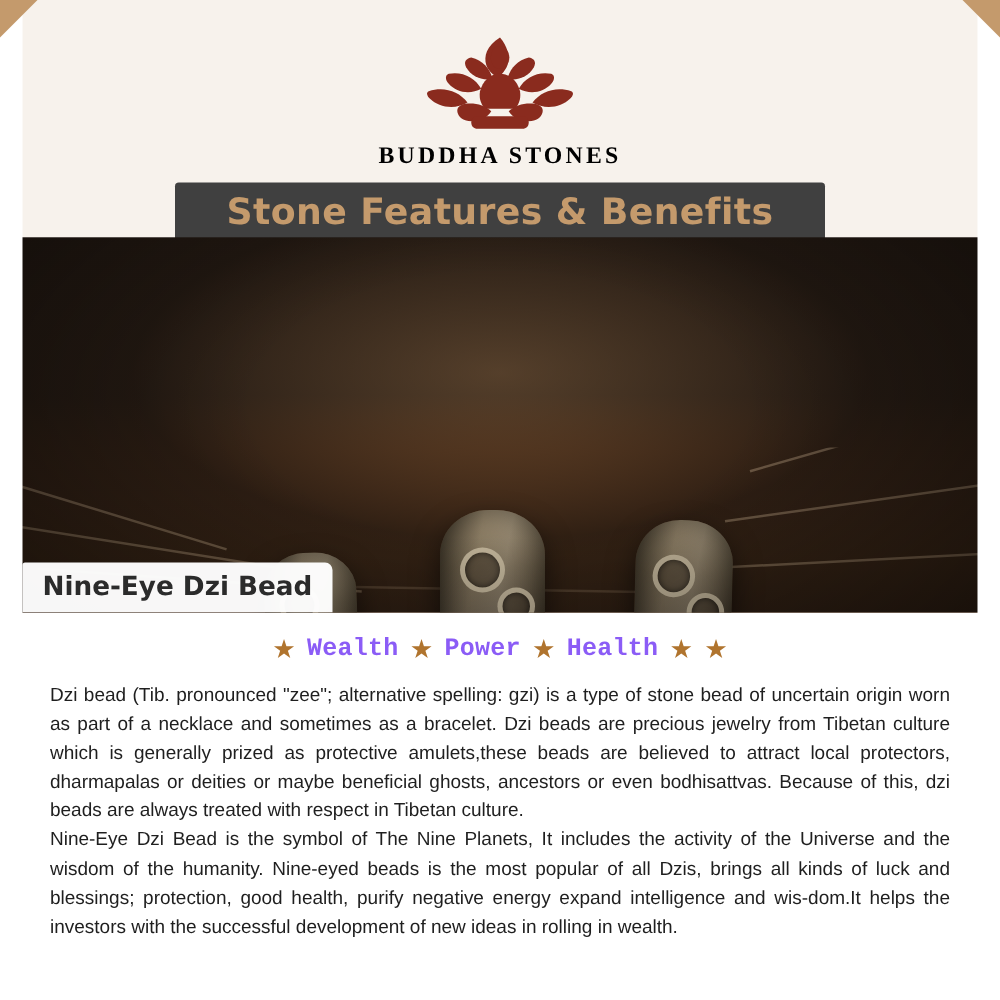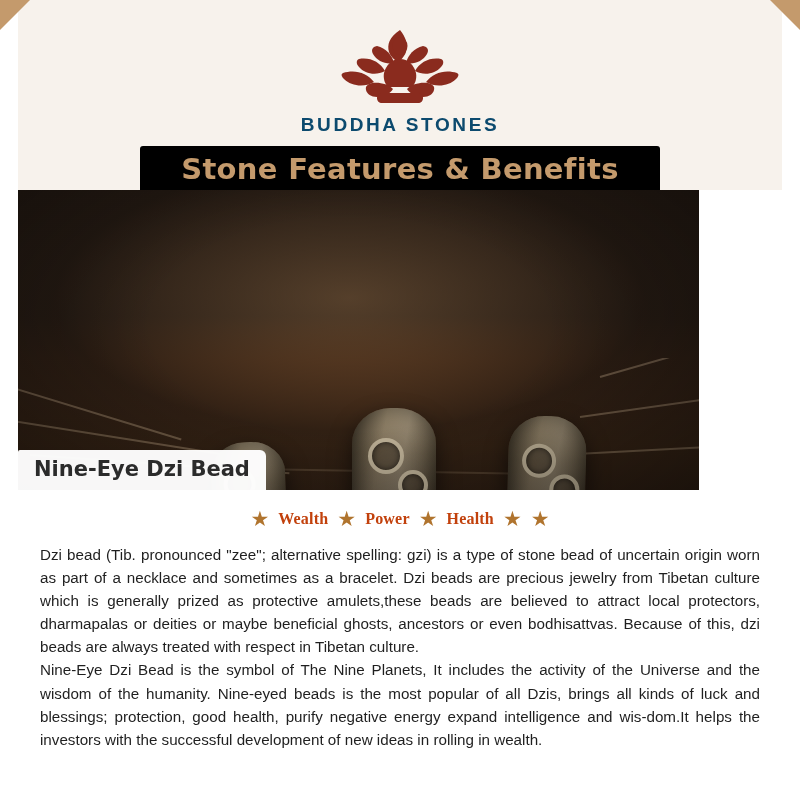--- a/index.html
+++ b/index.html
@@ -68,51 +68,51 @@
   }
   .logo-mark {
     width: 150px;
     height: 82px;
   }
   .brand-name {
     margin-top: 6px;
     font-size: 19px;
     letter-spacing: 2.6px;
     font-weight: bold;
-    color: #0c4a6e;
-    font-family: Liberation Sans, sans-serif;
+    color: #000000;
+    font-family: Liberation Serif, serif;
   }
 
   .title-band {
     position: absolute;
     left: 140px;
     right: 140px;
     bottom: -2px;
     height: 46px;
-    background: #000000;
+    background: #404040;
     border-radius: 3px 3px 0 0;
     display: flex;
     align-items: center;
     justify-content: center;
     margin-top: 40px;
   }
   .title-band .title-text {
     font-family: "DejaVu Sans", sans-serif;
     font-size: 29px;
     font-weight: bold;
     color: #c49a6c;
     letter-spacing: 0.3px;
     white-space: nowrap;
   }
 
   
   .hero {
     position: relative;
     height: 300px;
-    width: 699px;
+    width: 800px;
     overflow: hidden;
     background: #1a1411;
   }
   .hero-bg {
     position: absolute;
     inset: 0;
     background:
       radial-gradient(ellipse 420px 190px at 50% 36%, rgba(120,90,60,0.55) 0%, rgba(35,25,18,0.9) 70%),
       linear-gradient(180deg, #241a13 0%, #2b1f16 42%, #6d3a17 57%, #95501f 72%, #b4661f 85%, #8a4a18 100%);
   }
@@ -191,24 +191,24 @@
     justify-content: center;
     gap: 9px;
     flex-wrap: nowrap;
   }
   .benefit-star {
     color: #b0742e;
     font-size: 21px;
     line-height: 1;
   }
   .benefit-word {
-    font-family: Liberation Serif, serif;
-    font-size: 16px;
+    font-family: Liberation Mono, monospace;
+    font-size: 20px;
     font-weight: bold;
-    color: #c2410c;
+    color: #8b5cf6;
     letter-spacing: 0.2px;
   }
 
   
   .body-copy {
     padding: 6px 40px 0 40px;
     color: #1f1f1f;
     font-size: 15.2px;
     line-height: 1.52;
     text-align: justify;

